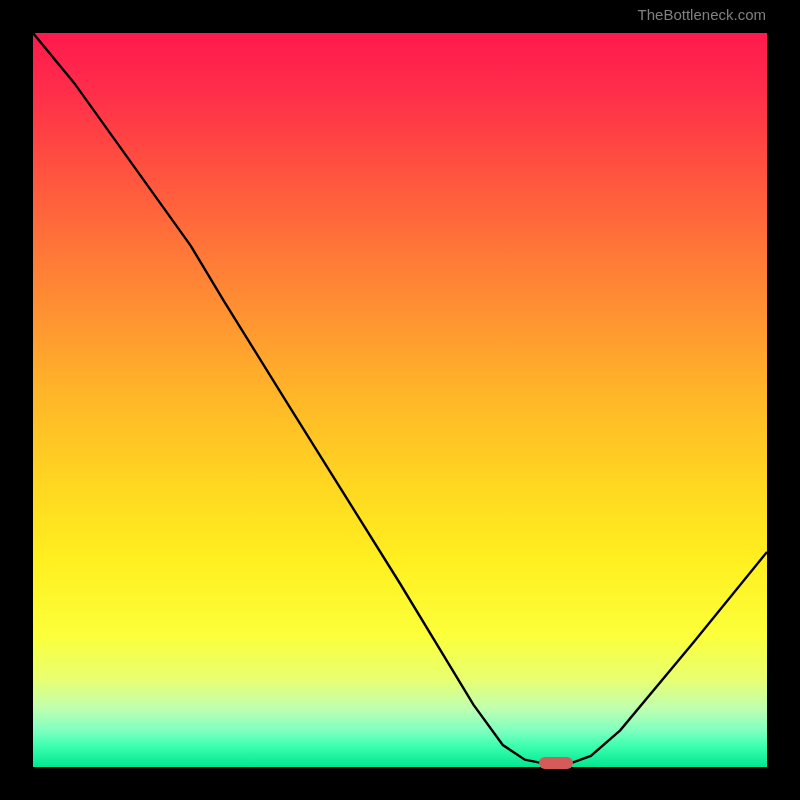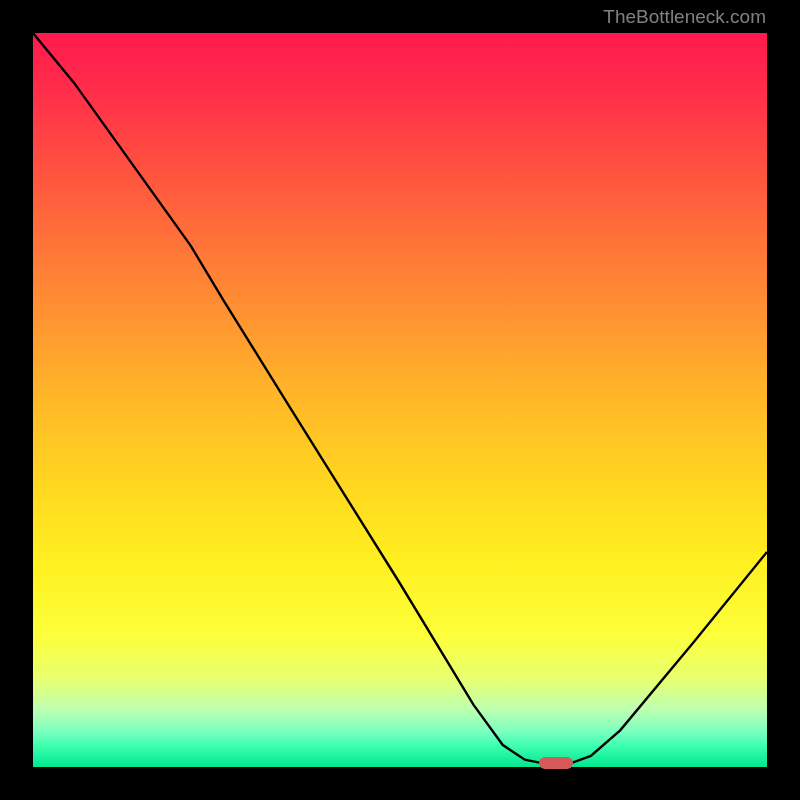--- a/index.html
+++ b/index.html
@@ -37,21 +37,21 @@
       #80ffc0 95%,
       #40ffb0 97%,
       #00e890 100%
     );
   }
   .watermark {
     position: absolute;
     top: 6px;
     right: 34px;
     font-family: Arial, sans-serif;
-    font-size: 19px;
+    font-size: 15px;
     color: #808080;
     font-weight: 500;
   }
   .curve {
     position: absolute;
     left: 33px;
     top: 33px;
     width: 734px;
     height: 734px;
   }

